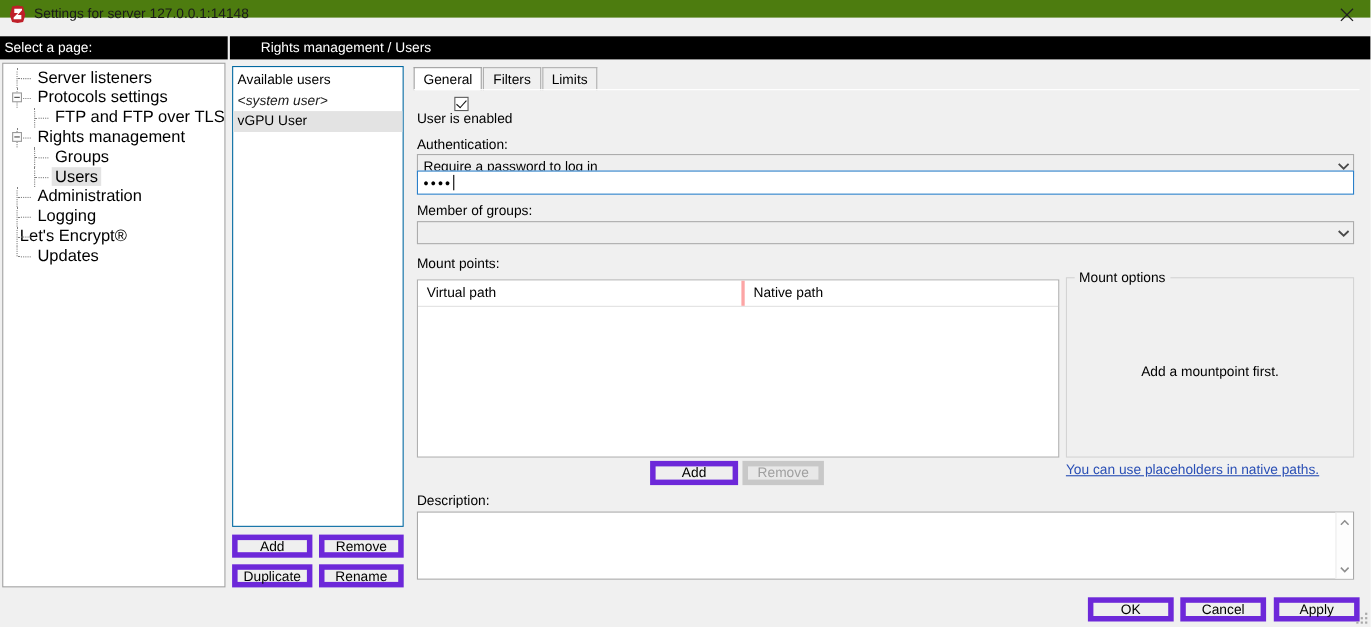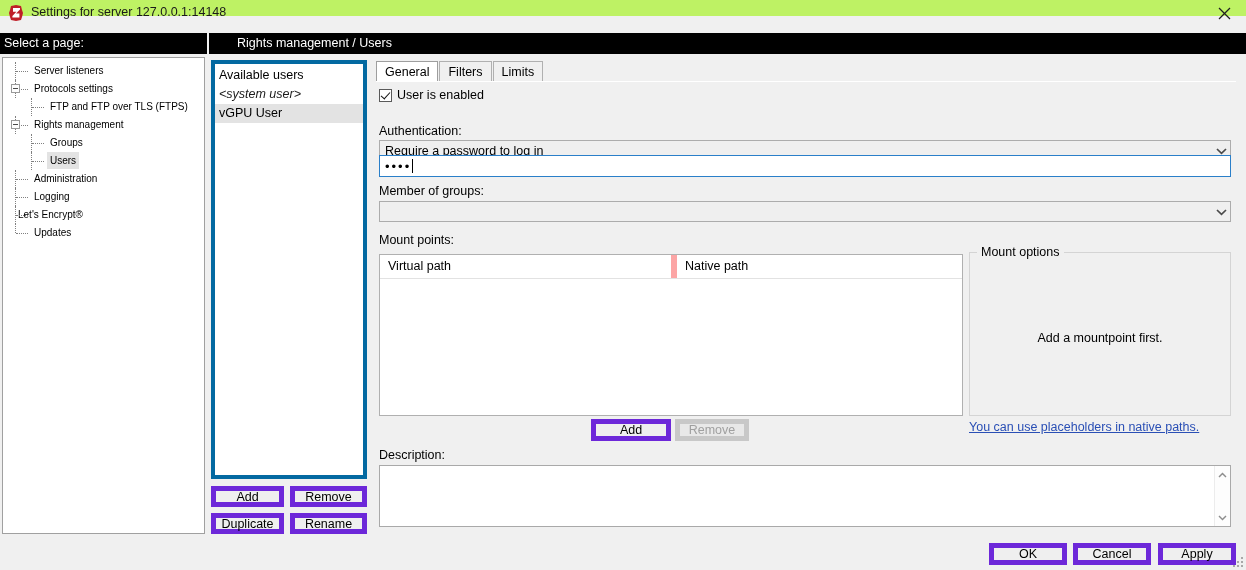--- a/index.html
+++ b/index.html
@@ -13,21 +13,21 @@
     color: #000000;
     overflow: hidden;
     position: relative;
     background: #f0f0f0;
   }
 
   
   #titlebar {
     position: absolute; left: 0; top: 0;
     width: 1246px; height: 16px;
-    background: #bef264;
+    background: #4d7c0f;
     text-align: center;
   }
   #app-icon {
     position: absolute; left: 7px; top: 4px;
     width: 18px; height: 18px;
   }
   #title-text {
     position: absolute; left: 31px; top: 5px;
     font-size: 12.5px; color: #1a1a1a;
     white-space: nowrap;
@@ -63,21 +63,21 @@
     background: #ffffff;
     border: 1px solid #a0a0a0;
     box-sizing: border-box;
     overflow: hidden;
   }
   .tree-row {
     position: relative;
     height: 18px;
     line-height: 18px;
     white-space: nowrap;
-    font-size: 10px;
+    font-size: 15px;
     padding-left: 0;
   }
   .tree-label {
     display: inline-block;
     padding: 0 3px;
     line-height: 17px;
     height: 17px;
   }
   .tree-label.sel {
     background: #e3e3e3;
@@ -103,21 +103,21 @@
     position: absolute; left: 1px; top: 3px;
     width: 5px; height: 1px;
     background: #4a4a4a;
   }
 
   
   #users-list {
     position: absolute; left: 211px; top: 60px;
     width: 156px; height: 419px;
     background: #ffffff;
-    border: 4px solid #0369a1;
+    border: 1px solid #0369a1;
     box-sizing: border-box;
     overflow: hidden;
   }
   #users-list-header {
     font-size: 12.5px;
     padding: 4px 0 3px 4px;
     color: #000;
   }
   .user-row {
     font-size: 12.5px;
@@ -188,20 +188,21 @@
     color: #000;
     white-space: nowrap;
   }
 
   
   #chk-enabled-wrap {
     position: absolute; left: 379px; top: 88px;
     display: flex; align-items: center;
     font-size: 12.5px;
     cursor: default;
+    flex-direction: column;
   }
   .checkbox {
     width: 13px; height: 13px;
     border: 1px solid #5a5a5a;
     background: #ffffff;
     box-sizing: border-box;
     position: relative;
     margin-right: 5px;
     flex: 0 0 auto;
   }
@@ -275,21 +276,21 @@
     border-bottom: 1px solid #e2e2e2;
     background: #ffffff;
   }
   .mount-col {
     font-size: 12.5px;
     line-height: 22px;
     padding-left: 8px;
     box-sizing: border-box;
     white-space: nowrap;
   }
-  #mount-col-virtual { width: 297px; border-right: 6px solid #fca5a5; }
+  #mount-col-virtual { width: 297px; border-right: 3px solid #fca5a5; }
   #mount-col-native  { flex: 1; }
 
   #btn-mount-add    { left: 591px; top: 419px; width: 80px; height: 22px; }
   #btn-mount-remove { left: 675px; top: 419px; width: 74px; height: 22px; }
 
   
   #mount-options {
     position: absolute; left: 969px; top: 252px;
     width: 262px; height: 164px;
     border: 1px solid #d4d4d4;

